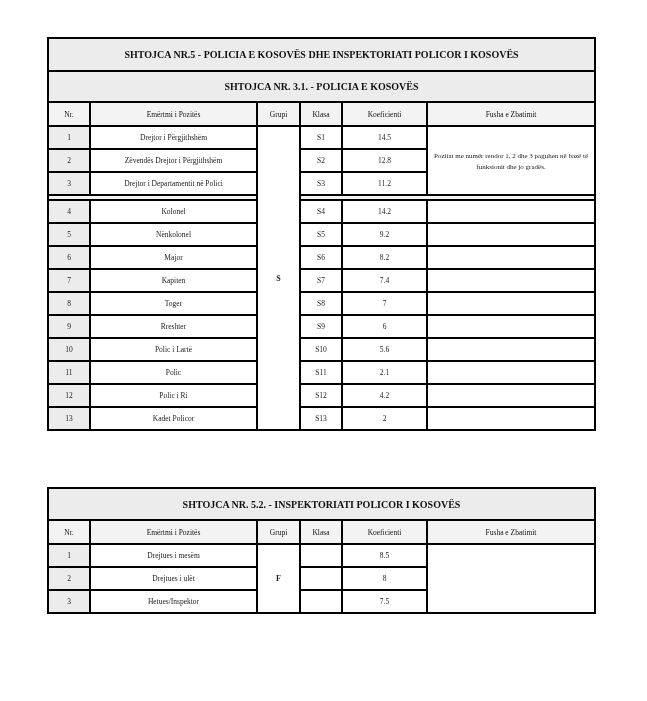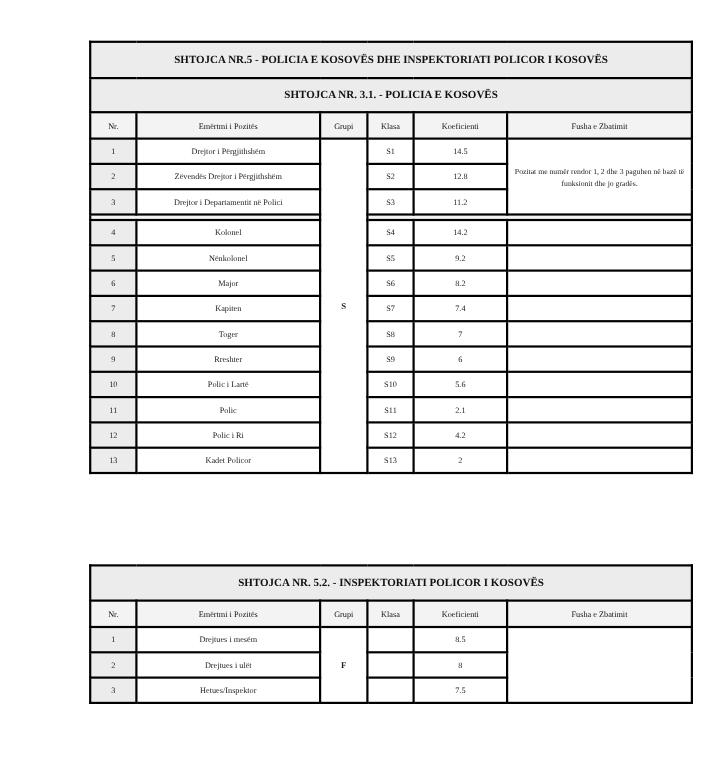--- a/index.html
+++ b/index.html
@@ -1,20 +1,20 @@
 <!DOCTYPE html>
 <html><head>
 <meta charset="utf-8">
 <style>
   html, body { margin: 0; padding: 0; background: #ffffff; }
   body { width: 647px; height: 701px; position: relative; font-family: "Liberation Serif", "DejaVu Serif", serif; color: #222; }
   table { position: absolute; left: 47px; width: 547px; border-collapse: collapse; table-layout: fixed; }
   td, th { border: 2px solid #000; text-align: center; vertical-align: middle; padding: 0; font-size: 7.5px; font-weight: normal; }
-  #t1 { top: 37px; margin-left: 34px; }
-  #t2 { top: 513px; margin-left: 34px; }
+  #t1 { top: 37px; }
+  #t2 { top: 487px; }
   .title { background: #ececec; font-weight: bold; font-size: 10px; color: #111; }
   .hdr th { background: #f3f3f3; font-weight: normal; font-size: 7.5px; color: #111; height: 22px; }
   .nr { background: #ececec; }
   .row td { height: 21px; }
   .sep td { height: 3px; background: #f3f3f3; border-left: none; border-right: none; }
   .sep td.first { border-left: 2px solid #000; }
   .sep td.last { border-right: 2px solid #000; }
   .grp { font-weight: bold; font-size: 8px; background: #fff; }
   .note { font-size: 7px; line-height: 11px; padding: 0 4px; vertical-align: top; padding-top: 24px; text-align: center; }
 </style>

